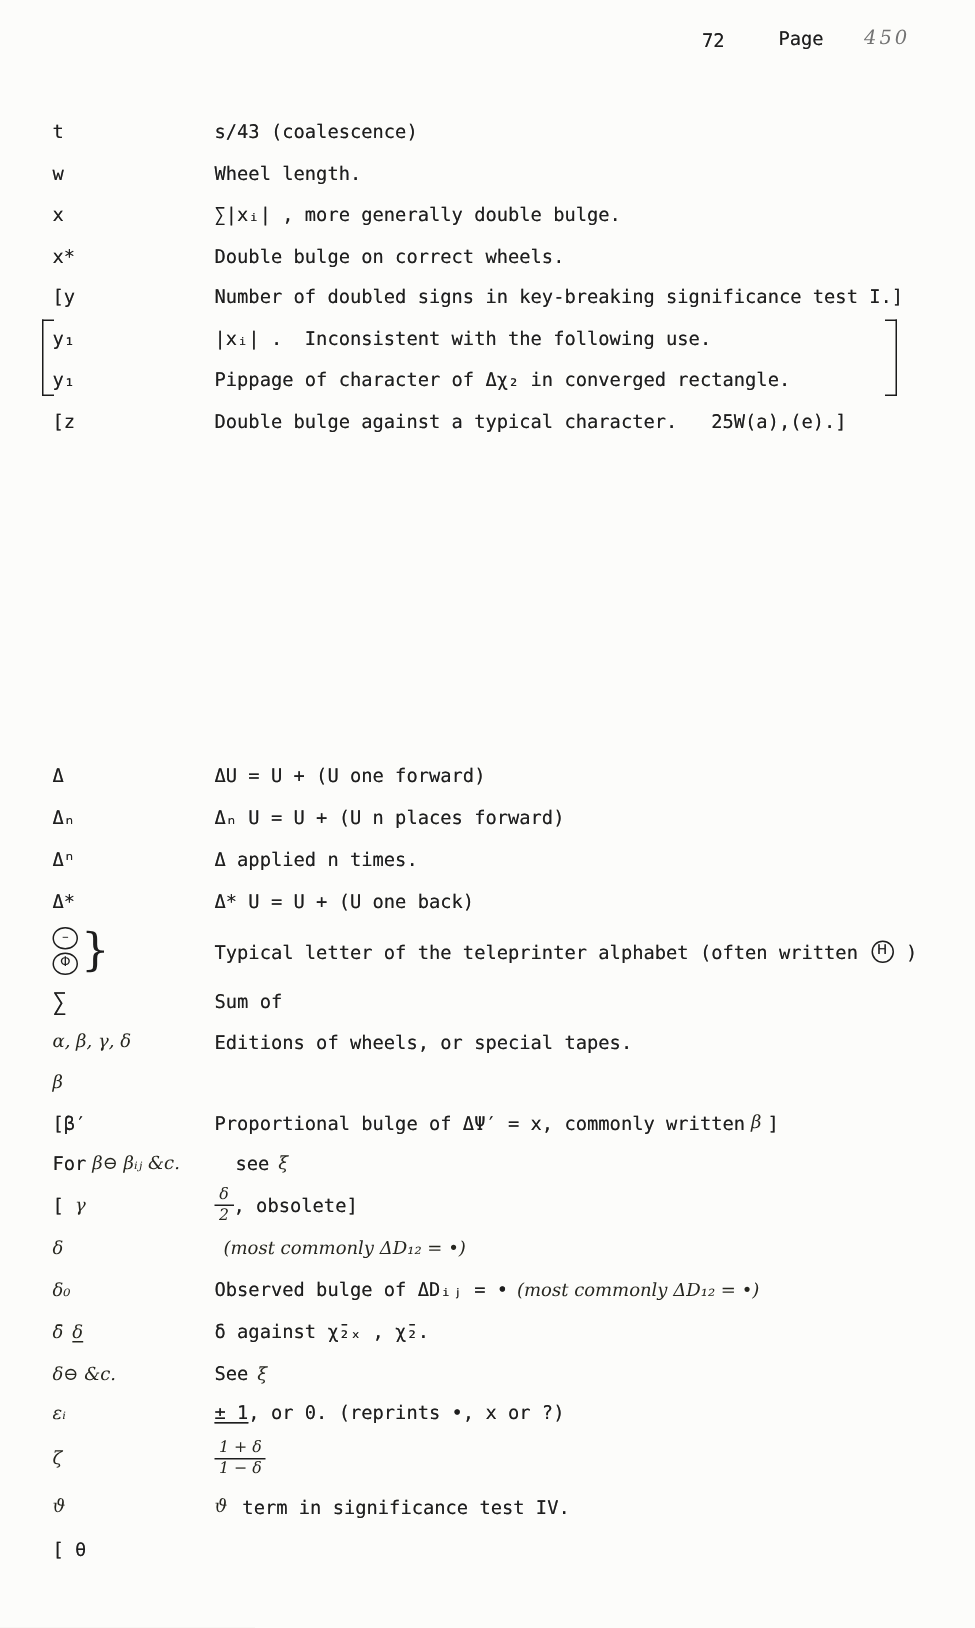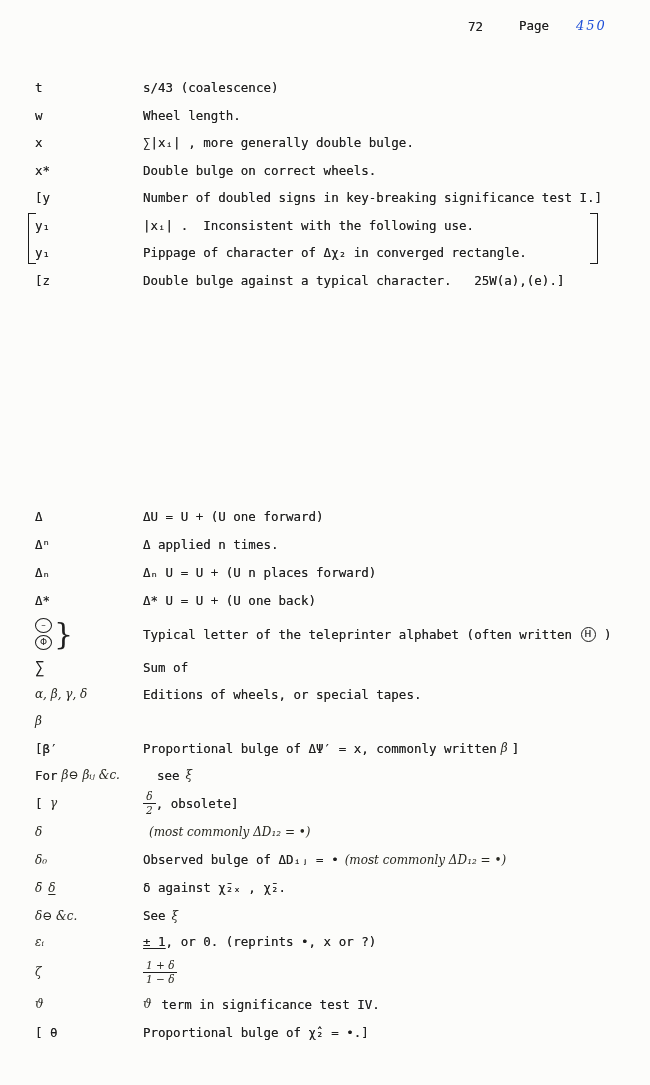--- a/index.html
+++ b/index.html
@@ -20,21 +20,21 @@
     text-shadow:0 0 .4px rgba(20,20,20,.6);
     white-space:pre;
   }
   .hand{
     font-family:"DejaVu Serif","DejaVu Sans",serif;
     font-style:italic;
     font-size:12px;
     color:#26261f;
     white-space:pre;
   }
-  .faint{color:#1d4ed8;text-shadow:none;}
+  .faint{color:#737373;text-shadow:none;}
   .header{position:absolute;top:18px;left:0;width:650px;height:22px;}
   .header .h-num{position:absolute;left:468px;top:1px;}
   .header .h-label{position:absolute;left:519px;top:0;text-align:center;}
   .header .h-pageno{position:absolute;left:576px;top:0;font-size:13px;letter-spacing:2px;}
   .glossary{position:absolute;left:35px;width:585px;}
   #sec1{top:74px;}
   #sec2{top:502px;}
   .row{display:flex;align-items:center;height:27.5px;}
   .sym{flex:none;width:108px;display:flex;align-items:center;}
   .sym.wide{width:auto;min-width:108px;}
@@ -117,26 +117,26 @@
     </div>
   </div>
 
   <div class="glossary" id="sec2">
 
     <div class="row" style="height:28px">
       <span class="sym typed">Δ</span>
       <span class="def typed">ΔU = U + (U one forward)</span>
     </div>
     <div class="row" style="height:28px">
+      <span class="sym typed">Δₙ</span>
+      <span class="def typed">Δₙ U = U + (U n places forward)</span>
+    </div>
+    <div class="row" style="height:28px">
       <span class="sym typed">Δⁿ</span>
       <span class="def typed">Δ applied n times.</span>
-    </div>
-    <div class="row" style="height:28px">
-      <span class="sym typed">Δₙ</span>
-      <span class="def typed">Δₙ U = U + (U n places forward)</span>
     </div>
     <div class="row" style="height:28px">
       <span class="sym typed">Δ*</span>
       <span class="def typed">Δ* U = U + (U one back)</span>
     </div>
 
     <div class="row" style="height:40px">
       <span class="sym">
         <span class="circles">
           <span class="circ">–</span>
@@ -248,17 +248,16 @@
     <div class="row" style="height:28px">
       <span class="sym hand">ϑ</span>
       <span class="def">
         <span class="hand">ϑ</span>
         <span class="typed" style="margin-left:10px">term in significance test IV.</span>
       </span>
     </div>
 
     <div class="row" style="height:28px">
       <span class="sym typed">[ θ</span>
-      <span class="def typed">Proportional bulge of χ̂₂ = •.]</span>
     </div>
 
   </div>
 </div>
 
 </body></html>

